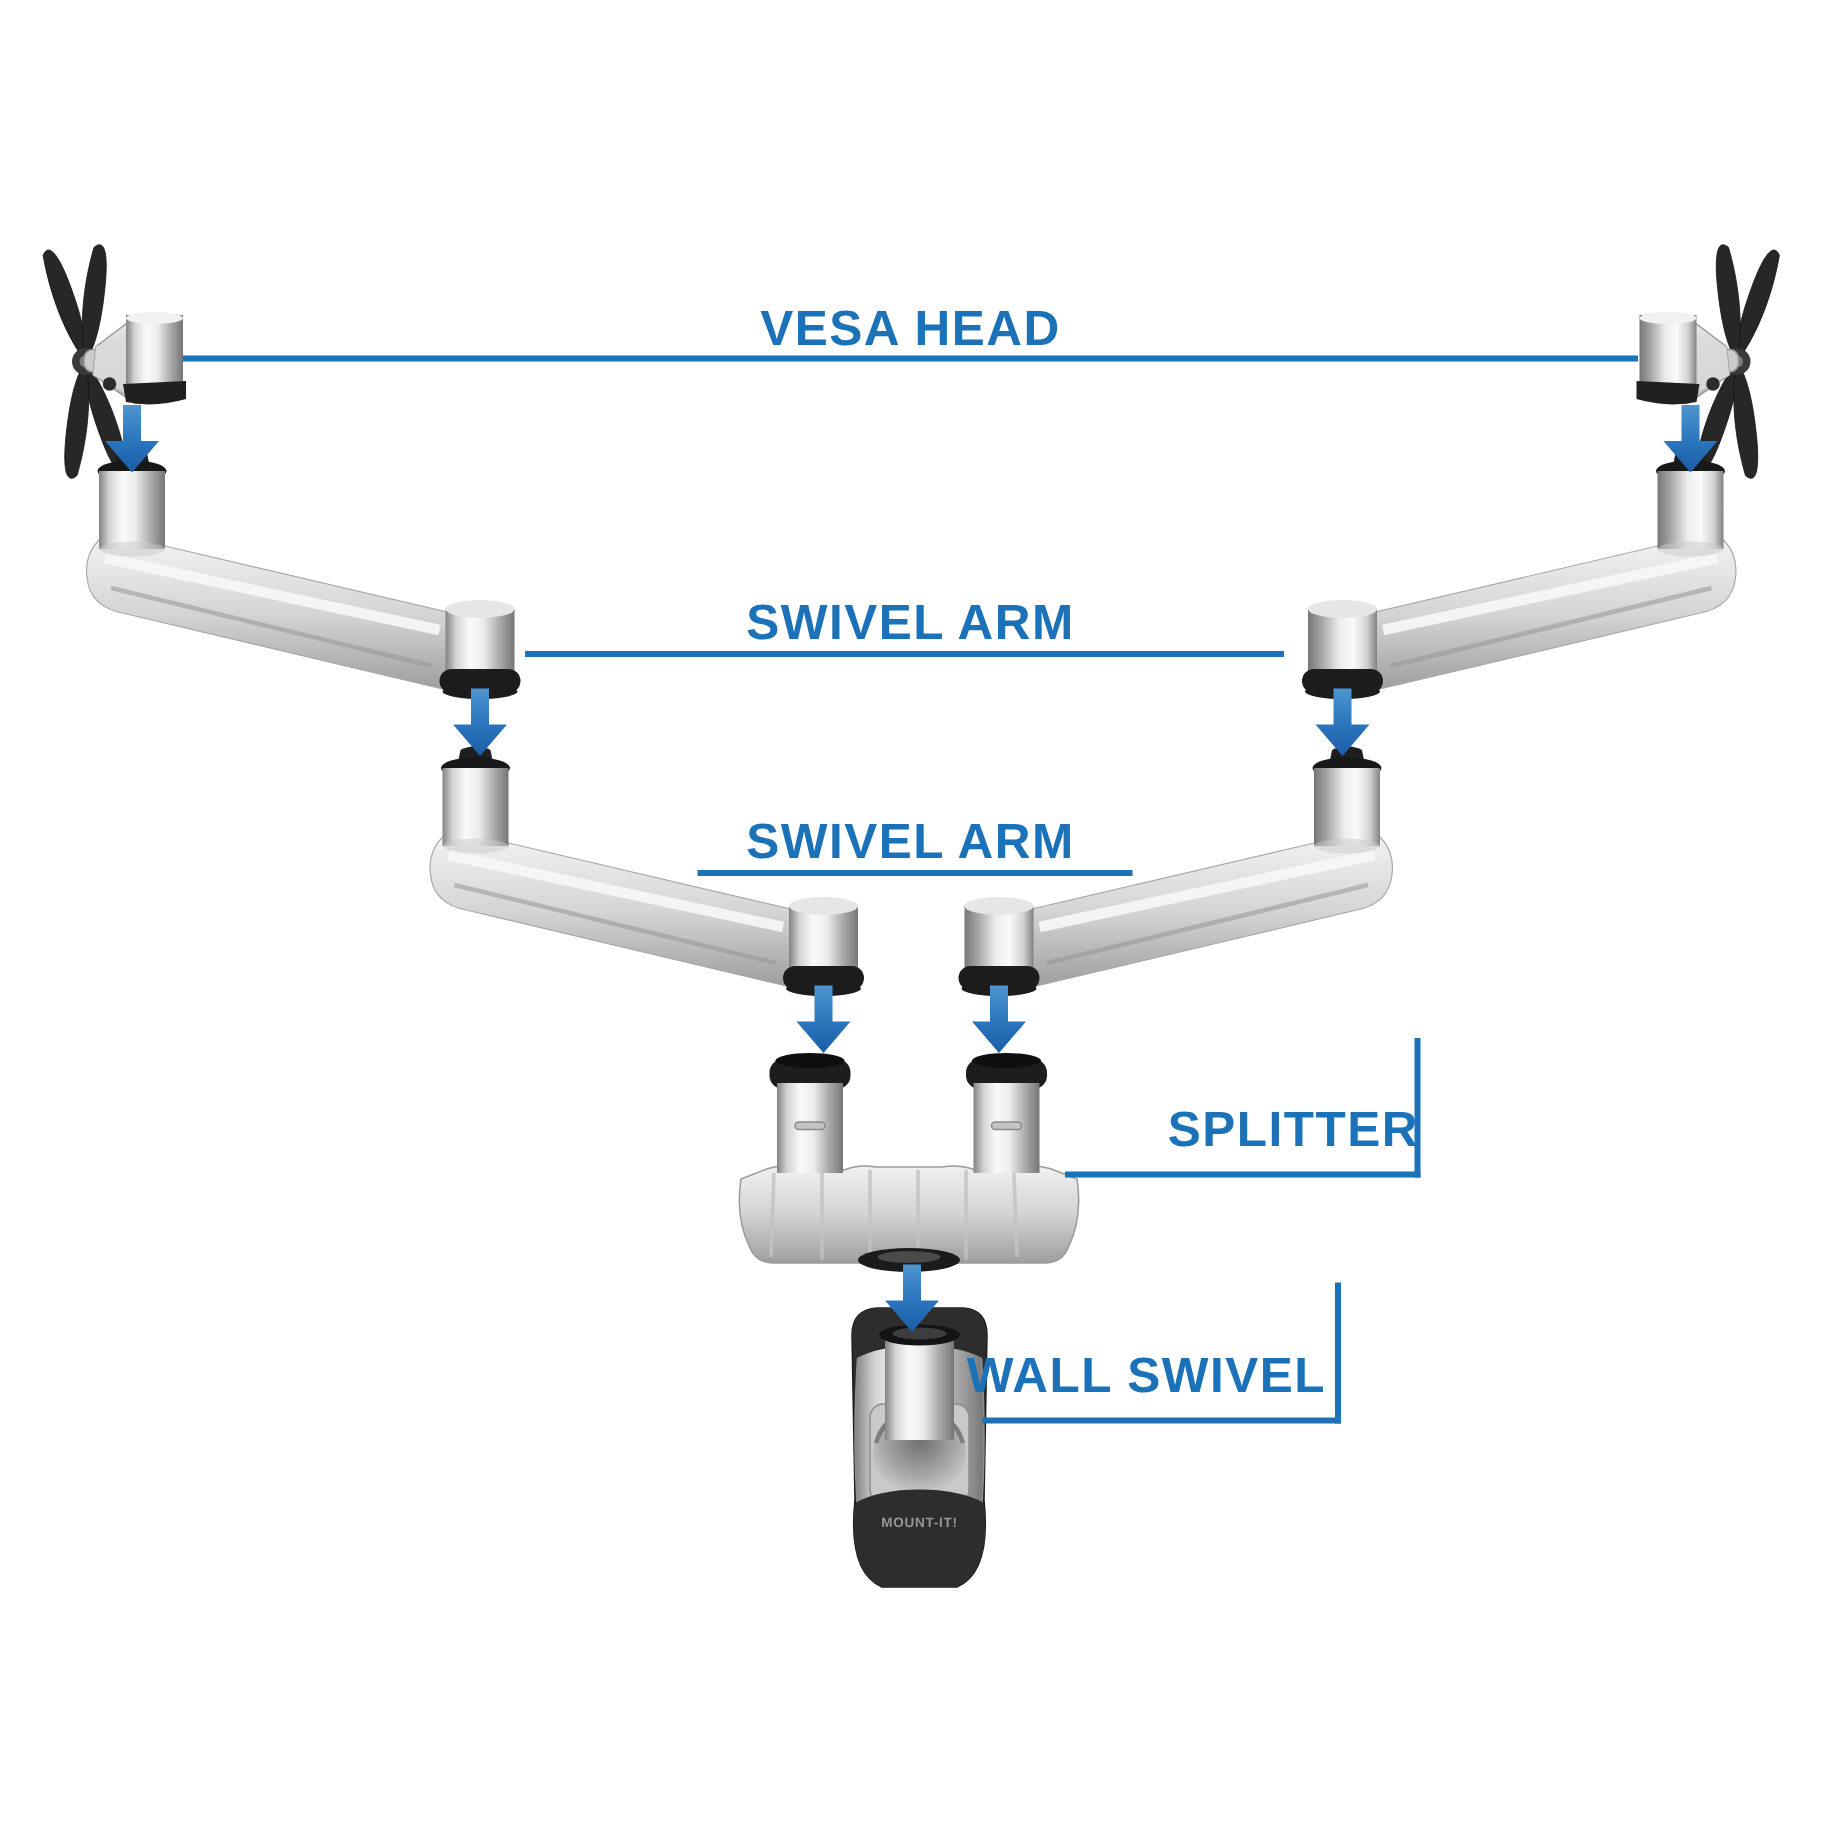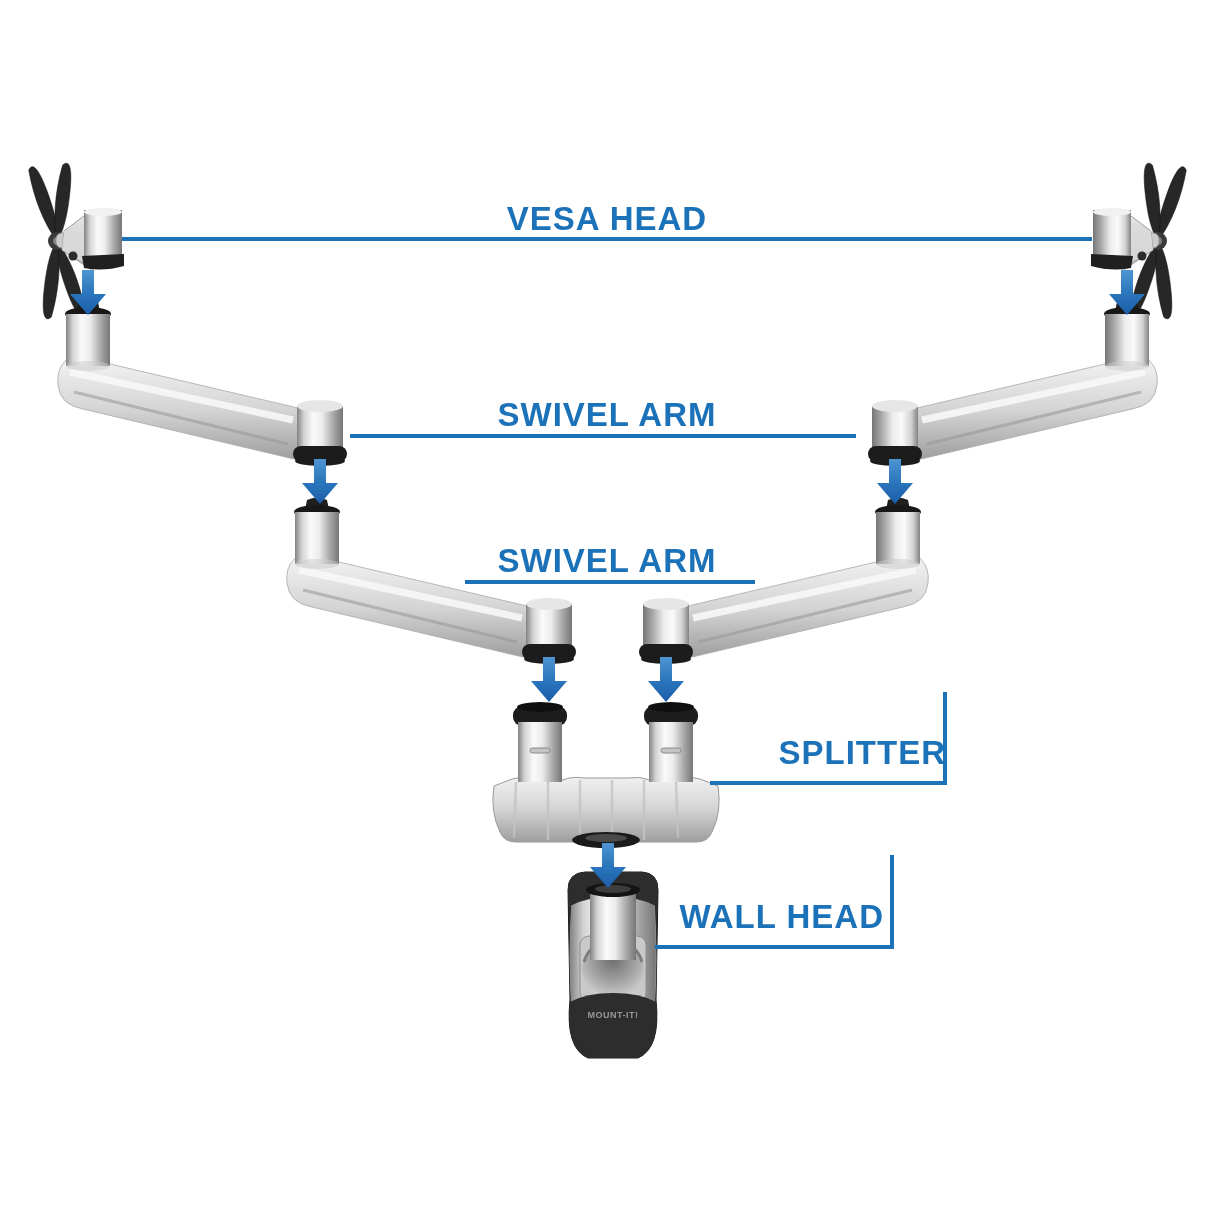--- a/index.html
+++ b/index.html
@@ -177,18 +177,18 @@
   </div>
   <div class="line" style="left:465px;top:580px;width:290px;"></div>
 
   <div class="lbl" style="right:268px;top:736px;">
     <span>SPLITTER</span>
   </div>
   <div class="vline" style="left:943px;top:692px;height:93px;"></div>
   <div class="line" style="left:710px;top:781px;width:237px;"></div>
 
   <div class="lbl" style="right:330px;top:900px;">
-    <span>WALL HEAD</span>
+    <span>WALL SWIVEL</span>
   </div>
   <div class="vline" style="left:890px;top:855px;height:94px;"></div>
   <div class="line" style="left:655px;top:945px;width:239px;"></div>
 
 </div>
 
 </body></html>

